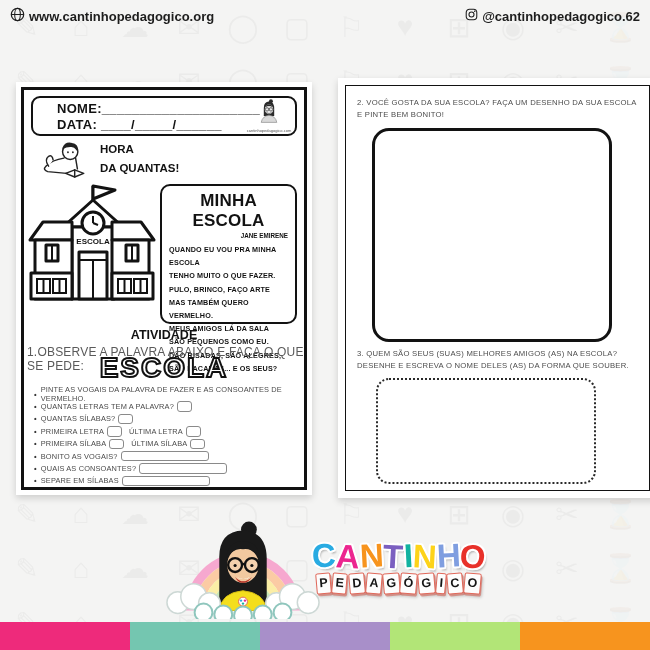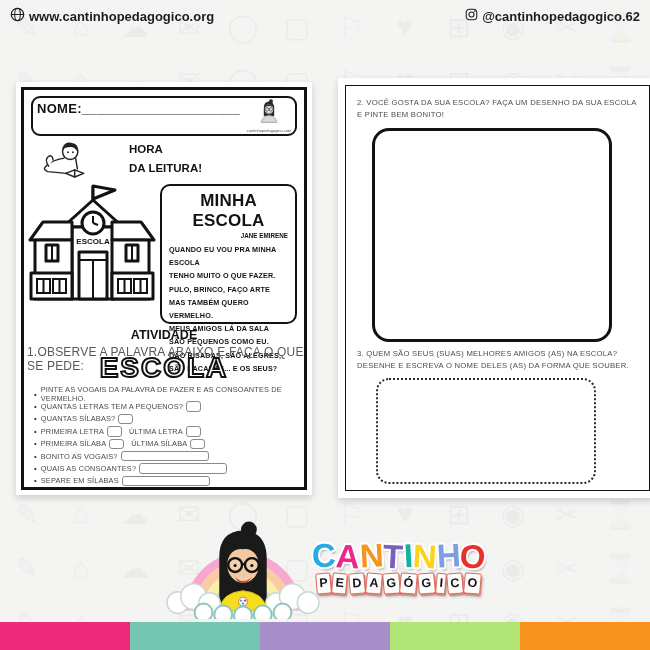--- a/index.html
+++ b/index.html
@@ -15,26 +15,26 @@
   .hdr .itm{display:flex;align-items:center;gap:4px;}
 
   
   .page{position:absolute;background:#fff;box-shadow:0 3px 7px rgba(0,0,0,.16);}
   .p1{left:16px;top:82px;width:296px;height:413px;}
   .p2{left:338px;top:78px;width:319px;height:420px;}
   .p1frame{position:absolute;inset:5px;border:3px solid #121212;}
   .p2frame{position:absolute;inset:7px;border:1.6px solid #121212;}
 
   
-  .namebox{position:absolute;left:7px;right:7px;top:6px;height:40px;border:2.2px solid #121212;border-radius:9px;padding:3px 8px 0 4px;box-sizing:border-box;white-space:nowrap;overflow:hidden;}
+  .namebox{position:absolute;left:7px;right:7px;top:6px;height:40px;border:2.2px solid #121212;border-radius:9px;padding:3px 8px 0 24px;box-sizing:border-box;white-space:nowrap;overflow:hidden;}
   .nline{font-weight:bold;font-size:13px;color:#121212;line-height:16px;letter-spacing:.3px;}
   .minibrand{position:absolute;right:3px;top:1px;width:46px;text-align:center;}
   .minibrand .t{font-size:4px;color:#555;display:block;line-height:4px;}
 
-  .horarow{position:absolute;left:12px;top:50px;display:flex;align-items:center;gap:29px;}
+  .horarow{position:absolute;left:12px;top:50px;display:flex;align-items:center;}
   .horatxt{margin-left:10px;font-weight:bold;font-size:11.5px;color:#121212;line-height:1.65;}
 
   .schoolwrap{position:absolute;left:2px;top:90px;}
   .poembox{position:absolute;left:136px;right:7px;top:94px;height:140px;border:2.4px solid #121212;border-radius:10px;padding:5px 7px;box-sizing:border-box;}
   .poemtitle{text-align:center;font-weight:bold;font-size:17px;color:#121212;letter-spacing:.2px;}
   .poemauthor{text-align:right;font-weight:bold;font-size:6.3px;color:#121212;margin-top:1px;}
   .poemlines{margin-top:4px;font-weight:bold;font-size:7.2px;color:#121212;line-height:13.2px;white-space:pre-line;letter-spacing:.15px;}
 
   .acttitle{position:absolute;left:0;right:0;top:238px;text-align:center;font-weight:bold;font-size:12.5px;color:#121212;}
   .actinstr{position:absolute;left:3px;top:255px;font-size:12px;color:#5a5a5a;letter-spacing:.2px;}
@@ -245,20 +245,21 @@
       </span>
       <span>@cantinhopedagogico.62</span>
     </div>
   </div>
 
   <div class="page p1">
     <div class="p1frame">
 
       <div class="namebox">
         <div class="nline"><span>NOME:</span><span>_____________________</span></div>
+        <div class="nline"><span>DATA:</span> <span>____/_____/______</span></div>
         <div class="minibrand">
           <svg width="26" height="26" viewBox="0 0 40 40">
             <path d="M12,14 Q12,4 20,4 Q28,4 28,15 L28,26 L12,26 Z" fill="#2a2a2a"></path>
             <circle cx="23" cy="3.5" r="3" fill="#2a2a2a"></circle>
             <ellipse cx="20" cy="16" rx="6.5" ry="7.5" fill="#e8e8e8"></ellipse>
             <path d="M14,13 Q16,8 20,8.5 Q24,8 26,13 Q22,10.5 20,11 Q18,10.5 14,13" fill="#2a2a2a"></path>
             <circle cx="17" cy="16" r="2.6" fill="none" stroke="#222" stroke-width="1"></circle>
             <circle cx="23" cy="16" r="2.6" fill="none" stroke="#222" stroke-width="1"></circle>
             <path d="M16,21 Q20,24 24,21" fill="none" stroke="#444" stroke-width="1"></path>
             <path d="M8,36 Q10,26 20,25 Q30,26 32,36 Z" fill="#d9d9d9" stroke="#888" stroke-width="1"></path>
@@ -276,21 +277,21 @@
             <path d="M14,29 Q9,22 14,18 Q18,16 19,22"></path>
             <path d="M44,20 L46,32"></path>
             <path d="M33,37 L43,33 L53,37 L43,41 Z"></path>
             <line x1="43" y1="33" x2="43" y2="41"></line>
           </g>
           <circle cx="35.5" cy="13.5" r="1" fill="#222"></circle>
           <circle cx="41" cy="13.5" r="1" fill="#222"></circle>
         </svg>
         <div class="horatxt">
           <div>HORA</div>
-          <div>DA LEITURA!</div>
+          <div>DA QUANTAS!</div>
         </div>
       </div>
 
       <div class="schoolwrap">
         <svg width="132" height="136" viewBox="0 0 132 136">
           <g fill="#fff" stroke="#121212" stroke-width="3" stroke-linejoin="round">
             <line x1="67" y1="6" x2="67" y2="24"></line>
             <path d="M67,6 L89,10 L67,19 Z"></path>
             <path d="M37,47 L67,20 L97,47 Z"></path>
             <rect x="46" y="47" width="42" height="72"></rect>
@@ -342,21 +343,21 @@
       <div class="actinstr">1.OBSERVE A PALAVRA ABAIXO E FAÇA O QUE SE PEDE:</div>
       <div class="bigword">ESCOLA</div>
 
       <div class="tasks">
         <div class="task">
             <span class="blt">•</span>
             <span>PINTE AS VOGAIS DA PALAVRA DE FAZER E AS CONSOANTES DE VERMELHO.</span>
           </div>
         <div class="task">
             <span class="blt">•</span>
-            <span>QUANTAS LETRAS TEM A PEQUENOS?</span>
+            <span>QUANTAS LETRAS TEM A PALAVRA?</span>
             <span class="bx s"></span>
           </div>
         <div class="task">
             <span class="blt">•</span>
             <span>QUANTAS SÍLABAS?</span>
             <span class="bx s"></span>
           </div>
         <div class="task">
             <span class="blt">•</span>
             <span>PRIMEIRA LETRA</span>

